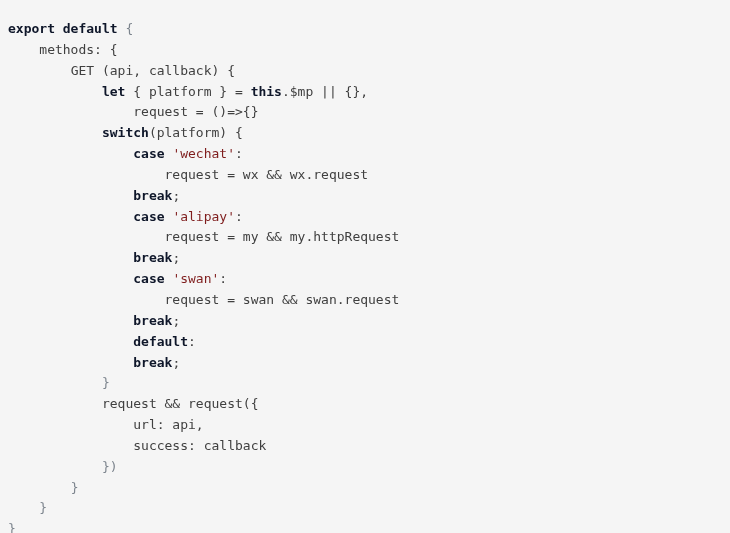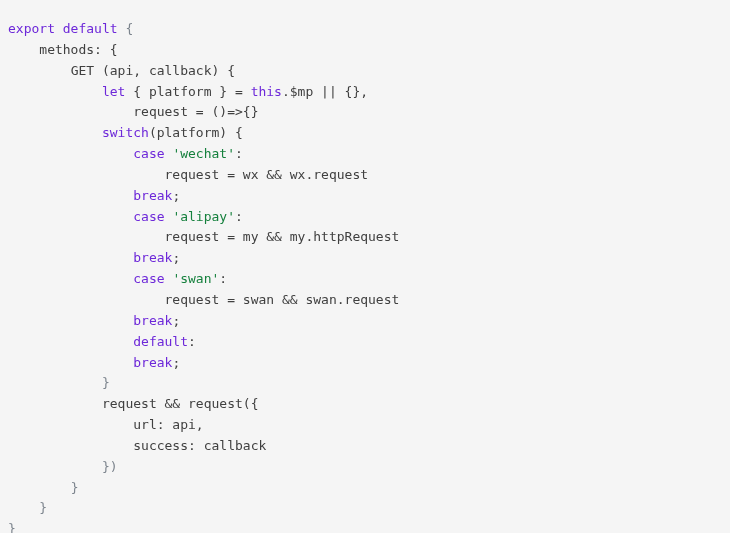--- a/index.html
+++ b/index.html
@@ -23,20 +23,20 @@
     line-height: 20.85px;
     color: #5c6370;
     white-space: pre;
     letter-spacing: 0;
   }
   .code-line {
     height: 20.85px;
     white-space: pre;
   }
   .tok-plain   { color: #404040; }
-  .tok-keyword { color: #6d28d9; font-weight: normal; }
-  .tok-string  { color: #15803d; }
+  .tok-keyword { color: #0f172a; font-weight: bold; }
+  .tok-string  { color: #7f1d1d; }
   .tok-punct   { color: #7c848d; }
 </style>
 </head>
 <body>
 
 <pre id="code-block"><div class="code-line"><span class="tok-keyword">export default</span><span class="tok-punct"> {</span></div><div class="code-line"><span>    </span><span class="tok-plain">methods: {</span></div><div class="code-line"><span>        </span><span class="tok-plain">GET (api, callback) {</span></div><div class="code-line"><span>            </span><span class="tok-keyword">let</span><span class="tok-plain"> { platform } = </span><span class="tok-keyword">this</span><span class="tok-plain">.$mp || {},</span></div><div class="code-line"><span>                </span><span class="tok-plain">request = ()=&gt;{}</span></div><div class="code-line"><span>            </span><span class="tok-keyword">switch</span><span class="tok-plain">(platform) {</span></div><div class="code-line"><span>                </span><span class="tok-keyword">case</span><span class="tok-plain"> </span><span class="tok-string">'wechat'</span><span class="tok-plain">:</span></div><div class="code-line"><span>                    </span><span class="tok-plain">request = wx &amp;&amp; wx.request</span></div><div class="code-line"><span>                </span><span class="tok-keyword">break</span><span class="tok-plain">;</span></div><div class="code-line"><span>                </span><span class="tok-keyword">case</span><span class="tok-plain"> </span><span class="tok-string">'alipay'</span><span class="tok-plain">:</span></div><div class="code-line"><span>                    </span><span class="tok-plain">request = my &amp;&amp; my.httpRequest</span></div><div class="code-line"><span>                </span><span class="tok-keyword">break</span><span class="tok-plain">;</span></div><div class="code-line"><span>                </span><span class="tok-keyword">case</span><span class="tok-plain"> </span><span class="tok-string">'swan'</span><span class="tok-plain">:</span></div><div class="code-line"><span>                    </span><span class="tok-plain">request = swan &amp;&amp; swan.request</span></div><div class="code-line"><span>                </span><span class="tok-keyword">break</span><span class="tok-plain">;</span></div><div class="code-line"><span>                </span><span class="tok-keyword">default</span><span class="tok-plain">:</span></div><div class="code-line"><span>                </span><span class="tok-keyword">break</span><span class="tok-plain">;</span></div><div class="code-line"><span>            </span><span class="tok-punct">}</span></div><div class="code-line"><span>            </span><span class="tok-plain">request &amp;&amp; request({</span></div><div class="code-line"><span>                </span><span class="tok-plain">url: api,</span></div><div class="code-line"><span>                </span><span class="tok-plain">success: callback</span></div><div class="code-line"><span>            </span><span class="tok-punct">})</span></div><div class="code-line"><span>        </span><span class="tok-punct">}</span></div><div class="code-line"><span>    </span><span class="tok-punct">}</span></div><div class="code-line"><span class="tok-punct">}</span></div></pre>
 
 </body></html>

